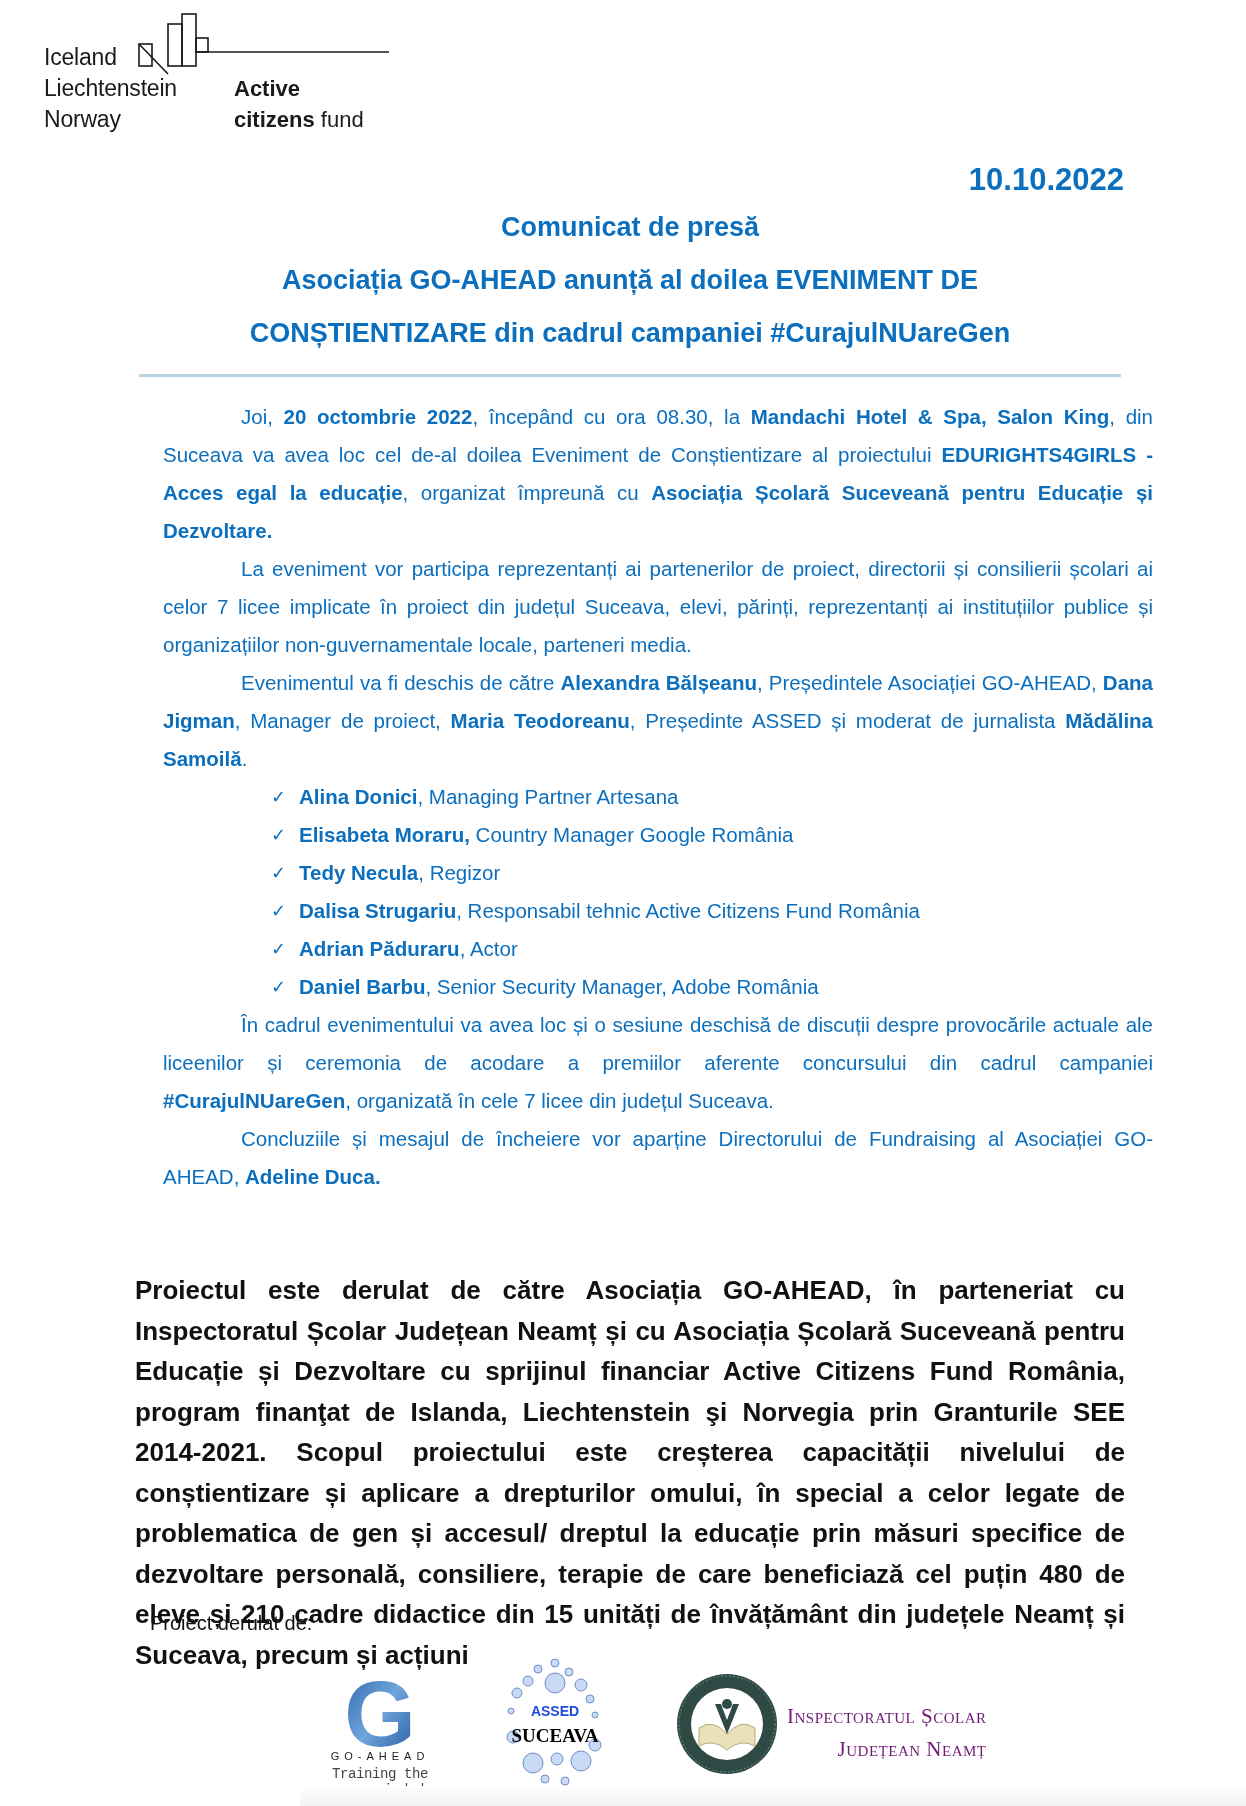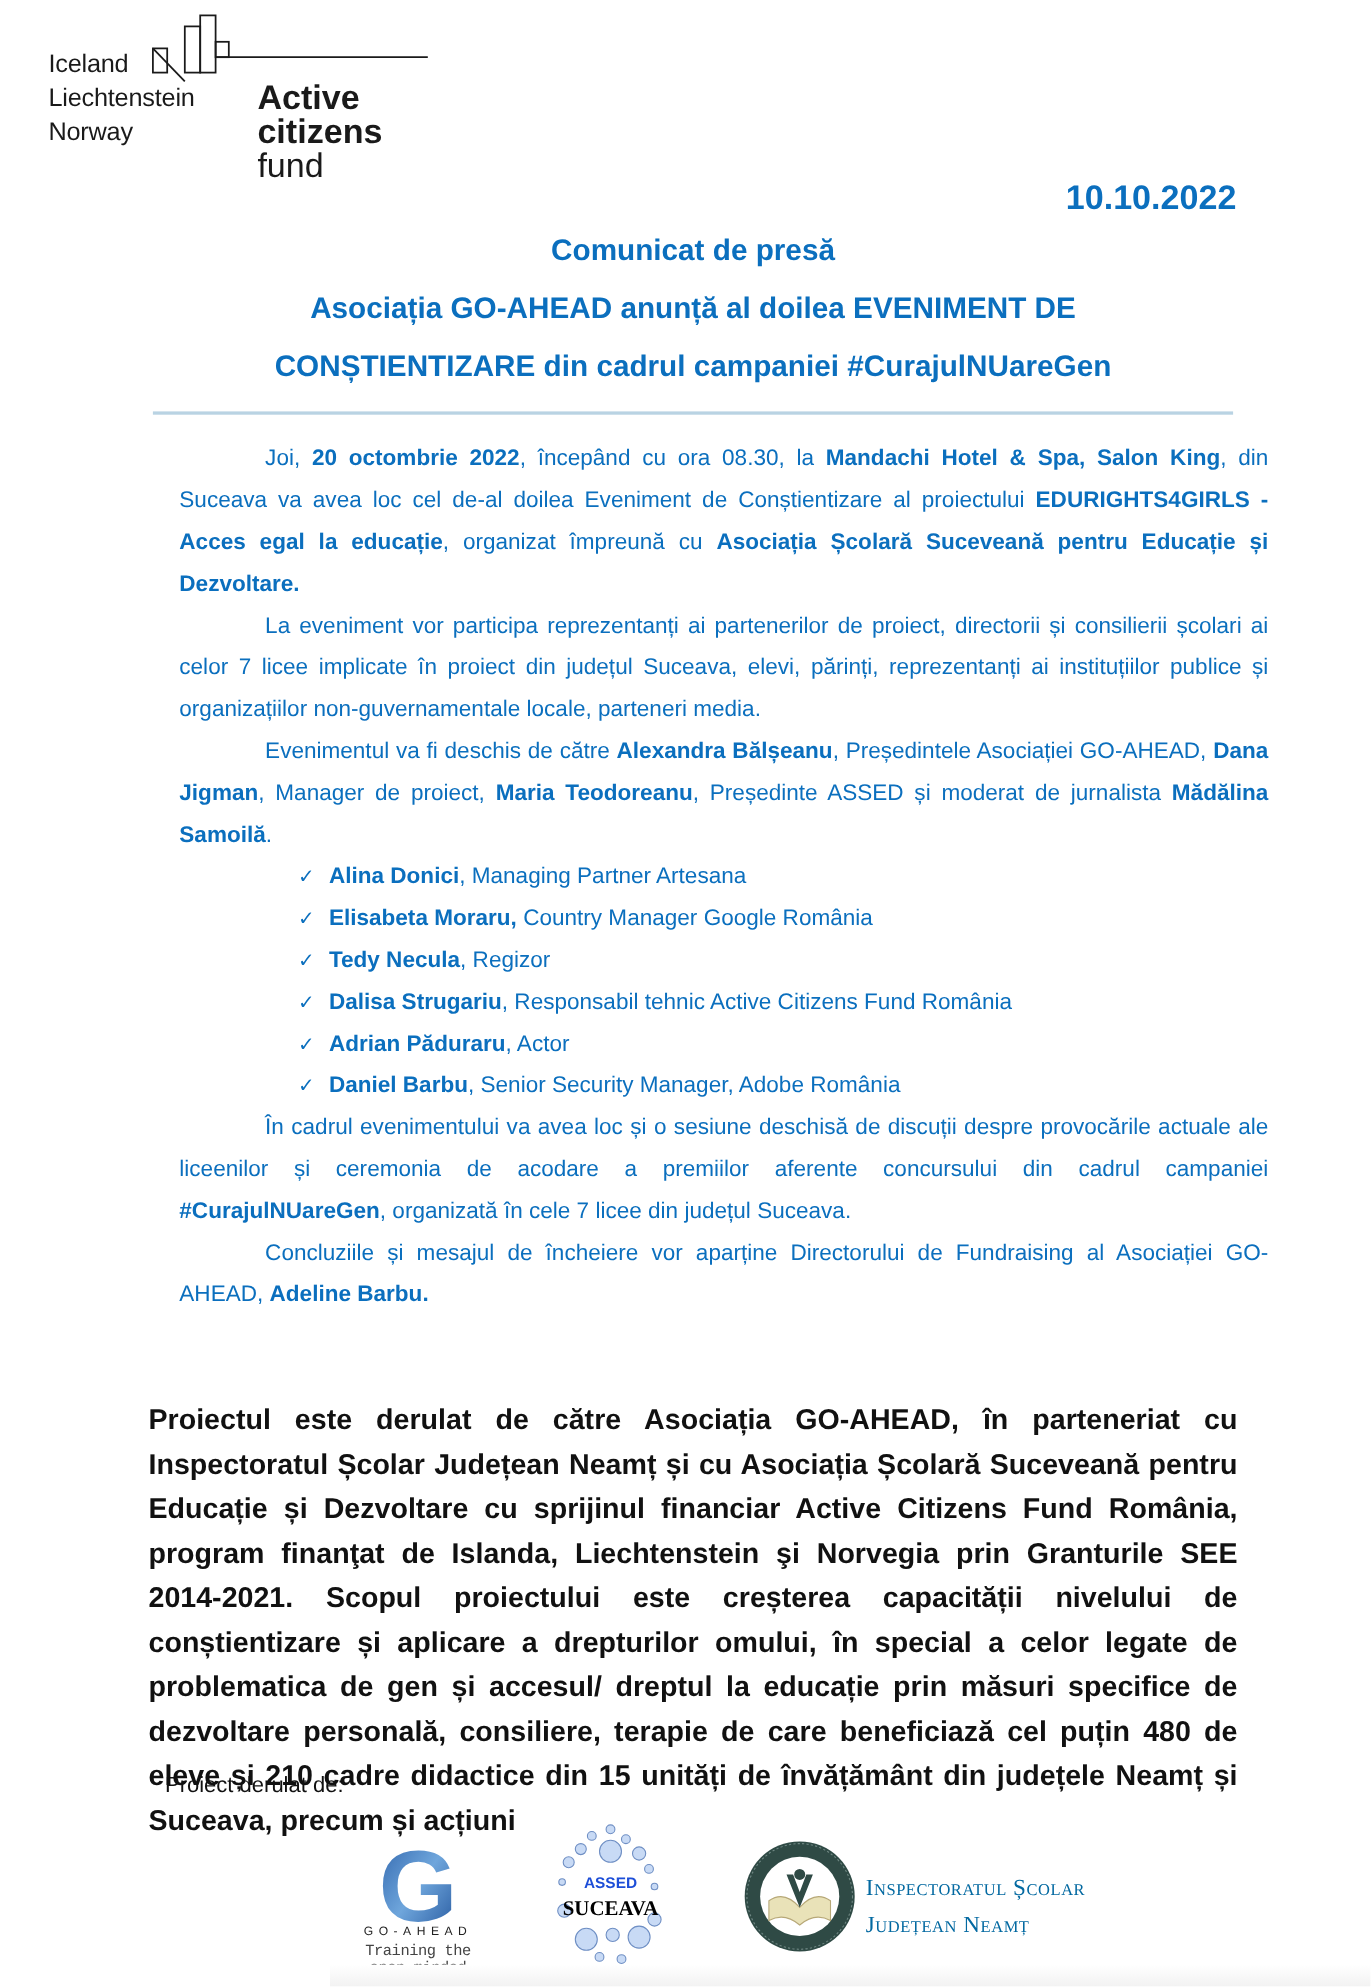--- a/index.html
+++ b/index.html
@@ -5,21 +5,21 @@
   html, body { margin:0; padding:0; background:#ffffff; }
   body { width:1246px; height:1806px; position:relative; overflow:hidden;
          font-family:"Liberation Sans", sans-serif; }
   .abs { position:absolute; }
   .blue { color:#0b6fbe; }
   .b { font-weight:bold; }
 
   
   .logo-eea { left:44px; top:12px; width:345px; height:120px; }
   .logo-eea .countries { position:absolute; left:0; top:30px; font-size:23px; line-height:31px; color:#1a1a1a; letter-spacing:-0.2px; }
-  .logo-eea .acf { position:absolute; left:190px; top:61px; font-size:31px; line-height:31px; color:#1a1a1a; }
+  .logo-eea .acf { position:absolute; left:190px; top:61px; font-size:22px; line-height:31px; color:#1a1a1a; }
   .logo-eea svg { position:absolute; left:0; top:0; }
 
   .date { right:122px; top:162px; font-size:31px; font-weight:bold; }
   .title { left:0; width:1260px; text-align:center; font-size:27px; font-weight:bold; }
   .title-1 { top:212px; }
   .title-2 { top:265px; }
   .title-3 { top:318px; }
   .sep { left:139px; top:374px; width:982px; height:3px; background:#b9d3e3; }
 
   .body { left:135px; width:990px; font-size:20.5px; line-height:38px; color:#0b6fbe;margin-left:28px; }
@@ -35,21 +35,21 @@
   .derulat { left:150px; top:1612px; font-size:20px; color:#111; }
 
   .partner { position:absolute; }
   .goahead { left:320px; top:1670px; width:120px; height:120px; text-align:center; }
   .goahead .gname { position:absolute; left:0; top:80px; width:120px; font-size:11px; letter-spacing:5px; color:#222; }
   .goahead .gtag { position:absolute; left:0; top:96px; width:120px; font-size:14px; color:#444; letter-spacing:-0.4px;font-family:Liberation Mono, monospace; }
   .assed { left:495px; top:1655px; width:120px; height:140px; }
   .assed .t1 { position:absolute; left:0; width:120px; top:48px; text-align:center; font-family:"Liberation Sans", sans-serif; font-weight:bold; font-size:14px; color:#1d4ed8; }
   .assed .t2 { position:absolute; left:0; width:120px; top:70px; text-align:center; font-family:"Liberation Serif", serif; font-weight:bold; font-size:19px; color:#000; }
   .isj { left:675px; top:1660px; width:360px; height:130px; }
-  .isj .name { position:absolute; left:112px; top:40px; font-family:"Liberation Serif", serif; font-size:21px; line-height:33px; color:#0369a1; letter-spacing:0.5px; font-variant:small-caps; }
+  .isj .name { position:absolute; left:112px; top:40px; font-family:"Liberation Serif", serif; font-size:21px; line-height:33px; color:#701a75; letter-spacing:0.5px; font-variant:small-caps;text-align:right; }
   .footer-fade { left:300px; top:1786px; width:946px; height:20px; background:linear-gradient(to bottom, #ffffff, #f2f2f2); }
 </style>
 </head>
 <body>
 
 <div class="abs logo-eea">
   <svg width="345" height="70" viewBox="0 0 345 70">
     <g fill="none" stroke="#1a1a1a" stroke-width="1.6">
       <rect x="95" y="32" width="13" height="22"></rect>
       <line x1="95" y1="32" x2="124" y2="62"></line>
@@ -83,21 +83,21 @@
   <p class="ind"><span>Evenimentul va fi deschis de către </span><b>Alexandra Bălșeanu</b><span>, Președintele Asociației GO-AHEAD, </span><b>Dana Jigman</b><span>, Manager de proiect, </span><b>Maria Teodoreanu</b><span>, Președinte ASSED și moderat de jurnalista </span><b>Mădălina Samoilă</b><span>.</span></p>
   <ul class="speakers">
     <li><span class="chk">✓</span><b>Alina Donici</b><span>, Managing Partner Artesana</span></li>
     <li><span class="chk">✓</span><b>Elisabeta Moraru,</b><span> Country Manager Google România</span></li>
     <li><span class="chk">✓</span><b>Tedy Necula</b><span>, Regizor</span></li>
     <li><span class="chk">✓</span><b>Dalisa Strugariu</b><span>, Responsabil tehnic Active Citizens Fund România</span></li>
     <li><span class="chk">✓</span><b>Adrian Păduraru</b><span>, Actor</span></li>
     <li><span class="chk">✓</span><b>Daniel Barbu</b><span>, Senior Security Manager, Adobe România</span></li>
   </ul>
   <p class="ind"><span> În cadrul evenimentului va avea loc și o sesiune deschisă de discuții despre provocările actuale ale liceenilor și ceremonia de acodare a premiilor aferente concursului din cadrul campaniei </span><b>#CurajulNUareGen</b><span>, organizată în cele 7 licee din județul Suceava.</span></p>
-  <p class="ind"><span>Concluziile și mesajul de încheiere vor aparține Directorului de Fundraising al Asociației GO-AHEAD, </span><b>Adeline Barbu.</b></p>
+  <p class="ind"><span>Concluziile și mesajul de încheiere vor aparține Directorului de Fundraising al Asociației GO-AHEAD, </span><b>Adeline Duca.</b></p>
 </div>
 
 <div class="abs proj">
   <p>Proiectul este derulat de către Asociația GO-AHEAD, în parteneriat cu Inspectoratul Școlar Județean Neamț și cu Asociația Școlară Suceveană pentru Educație și Dezvoltare cu sprijinul financiar Active Citizens Fund România, program finanţat de Islanda, Liechtenstein şi Norvegia prin Granturile SEE 2014-2021. Scopul proiectului este creșterea capacității nivelului de conștientizare și aplicare a drepturilor omului, în special a celor legate de problematica de gen și accesul/ dreptul la educație prin măsuri specifice de dezvoltare personală, consiliere, terapie de care beneficiază cel puțin 480 de eleve și 210 cadre didactice din 15 unități de învățământ din județele Neamț și Suceava, precum și acțiuni</p>
 </div>
 
 <div class="abs derulat">Proiect derulat de:</div>
 
 <div class="partner goahead">
   <svg width="120" height="80" viewBox="0 0 120 80">

